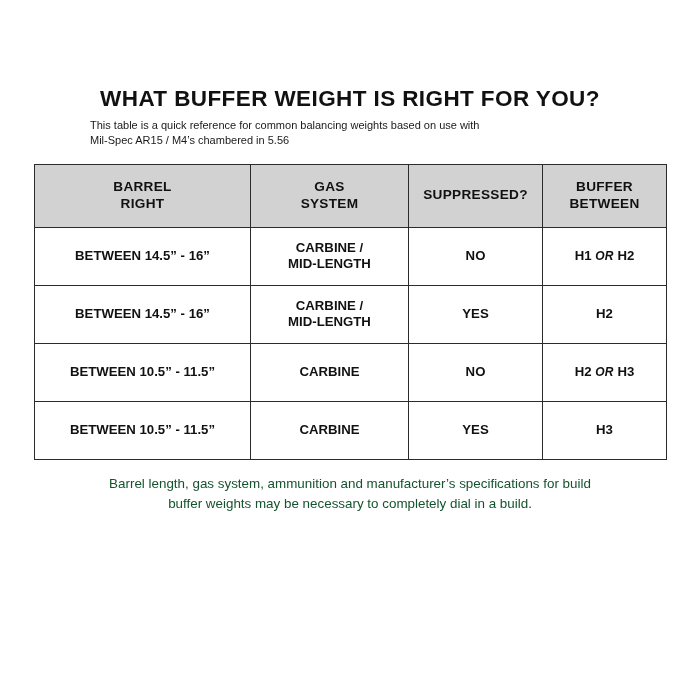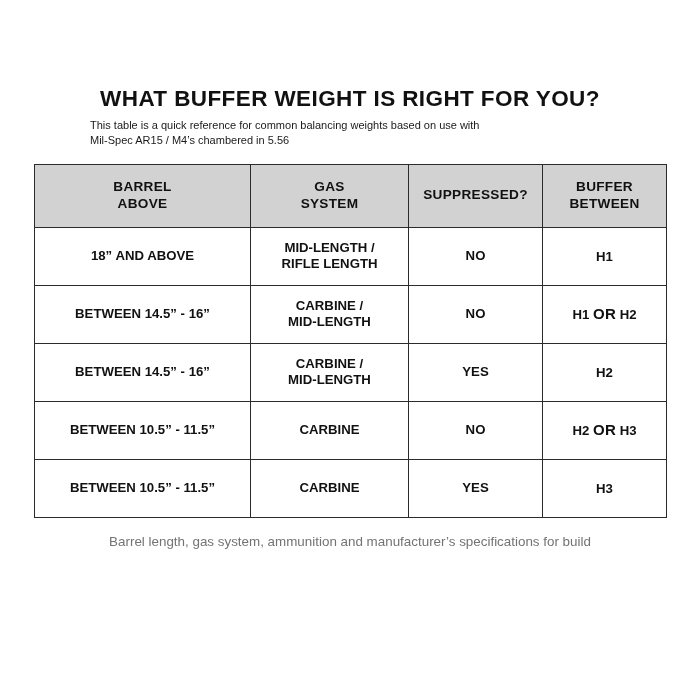--- a/index.html
+++ b/index.html
@@ -75,31 +75,32 @@
     font-weight: bold;
     height: 49px;
     padding: 4px 2px;
     color: #111111;
   }
   .col-1 { width: 216px; }
   .col-2 { width: 158px; }
   .col-3 { width: 134px; }
   .col-4 { width: 124px; }
   .sm-or {
-    font-size: 15px;
+    font-size: 12px;
     font-weight: bold;
     letter-spacing: 0.2px;
+    font-style: italic;
   }
   .footnote {
     width: 632px;
     margin: 14px auto 0 auto;
     text-align: center;
     font-size: 13.4px;
     line-height: 1.55;
-    color: #737373;
+    color: #14532d;
   }
   .footnote .line {
     display: block;
   }
 </style>
 </head>
 <body>
 
 <div class="page">
   <div class="content">
@@ -115,50 +116,37 @@
       <colgroup>
         <col class="col-1">
         <col class="col-2">
         <col class="col-3">
         <col class="col-4">
       </colgroup>
       <thead>
         <tr>
           <th>
             <span>BARREL</span><br>
-            <span>ABOVE</span>
+            <span>RIGHT</span>
           </th>
           <th>
             <span>GAS</span><br>
             <span>SYSTEM</span>
           </th>
           <th>
             <span>SUPPRESSED?</span>
           </th>
           <th>
             <span>BUFFER</span><br>
             <span>BETWEEN</span>
           </th>
         </tr>
       </thead>
       <tbody>
 
-        <tr>
-          <td>18” AND ABOVE</td>
-          <td>
-            <span>MID-LENGTH /</span><br>
-            <span>RIFLE LENGTH</span>
-          </td>
-          <td>NO</td>
-          <td>
-            <span>H1</span>
-            <span class="sm-or"></span>
-            <span></span>
-          </td>
-        </tr>
 
         <tr>
           <td>BETWEEN 14.5” - 16”</td>
           <td>
             <span>CARBINE /</span><br>
             <span>MID-LENGTH</span>
           </td>
           <td>NO</td>
           <td>
             <span>H1</span>
@@ -206,16 +194,17 @@
             <span></span>
           </td>
         </tr>
 
 
       </tbody>
     </table>
 
     <div class="footnote">
       <span class="line">Barrel length, gas system, ammunition and manufacturer’s specifications for build</span>
+      <span class="line">buffer weights may be necessary to completely dial in a build.</span>
     </div>
 
   </div>
 </div>
 
 </body></html>

